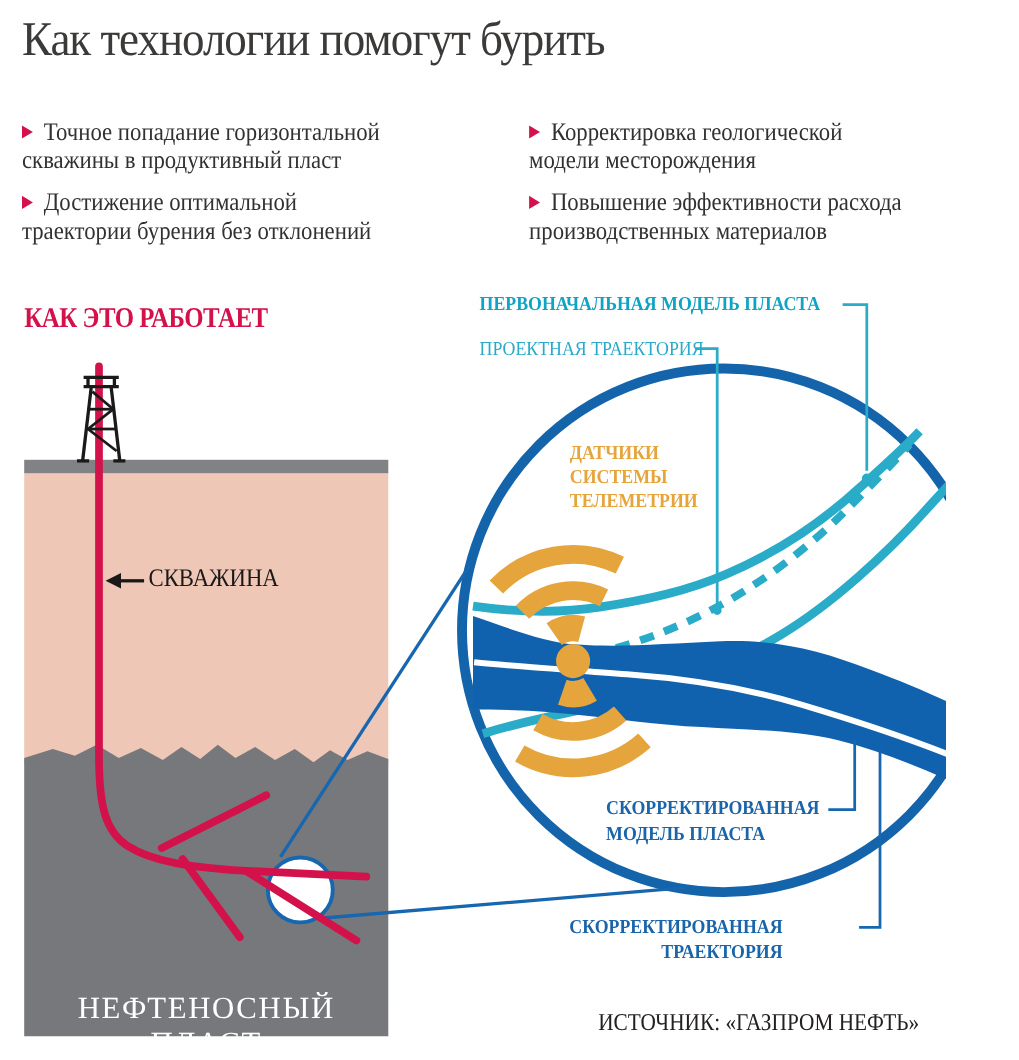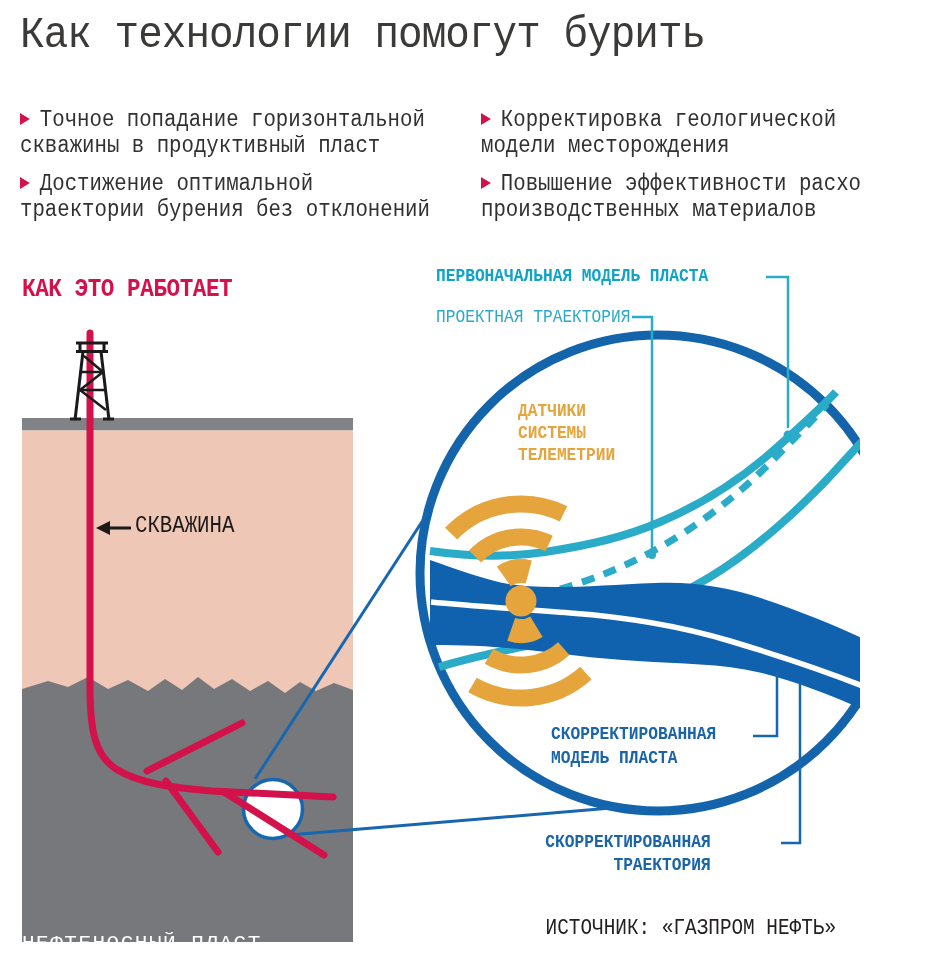--- a/index.html
+++ b/index.html
@@ -1,32 +1,32 @@
 <!DOCTYPE html>
 <html><head>
 <meta charset="utf-8">
 <style>
   html,body{margin:0;padding:0;background:#ffffff;}
   #stage{position:relative;width:860px;height:964px;background:#ffffff;overflow:hidden;
-         font-family:Liberation Mono, monospace;}
+         font-family:Liberation Serif, serif;}
   #diagram-svg{position:absolute;left:0;top:0;}
   .abs{position:absolute;white-space:pre-line;}
   .condL{transform:scaleX(.9);transform-origin:0 0;}
   .condR{transform:scaleX(.9);transform-origin:100% 0;}
   .page-title{left:20px;top:10px;font-size:44px;font-weight:300;color:#3b3a39;
               letter-spacing:-1px;transform:scaleX(.93);transform-origin:0 0;}
   .bullet{width:470px;font-size:23px;line-height:26px;font-weight:400;color:#323031;
           transform:scaleX(.9);transform-origin:0 0;}
   .tri{display:inline-block;width:0;height:0;border-left:11px solid #d3114a;
        border-top:6px solid transparent;border-bottom:6px solid transparent;
        margin-right:11px;position:relative;top:-1px;}
   .how-heading{left:22px;top:274px;font-size:26px;font-weight:bold;color:#d4114a;
                letter-spacing:-.5px;transform:scaleX(.87);transform-origin:0 0;}
   .well-label{left:135px;top:513px;font-size:23px;color:#1b1918;transform:scaleX(.9);transform-origin:0 0;}
-  .oil-layer-label{left:22px;top:932px;width:331px;text-align:left;font-size:21px;
+  .oil-layer-label{left:22px;top:901px;width:331px;text-align:center;font-size:28px;
                    letter-spacing:1.5px;color:#ffffff;}
   .initial-model-label{left:436px;top:266px;font-size:18px;font-weight:bold;color:#0fa3c6;}
   .planned-traj-label{left:436px;top:307px;font-size:18px;font-weight:300;color:#2aa9c8;}
   .sensors-label{left:518px;top:400px;font-size:18px;font-weight:bold;color:#e5a43c;line-height:22px;}
   .corr-model-label{left:551px;top:722px;font-size:18px;font-weight:bold;color:#1a64a9;line-height:24px;}
   .corr-traj-label{right:149px;top:831px;font-size:18px;font-weight:bold;color:#1a64a9;
                    line-height:23px;text-align:right;}
   .source-line{right:24px;top:916px;font-size:22px;font-weight:300;color:#242021;
                transform:scaleX(.88);transform-origin:100% 0;}
 </style>

